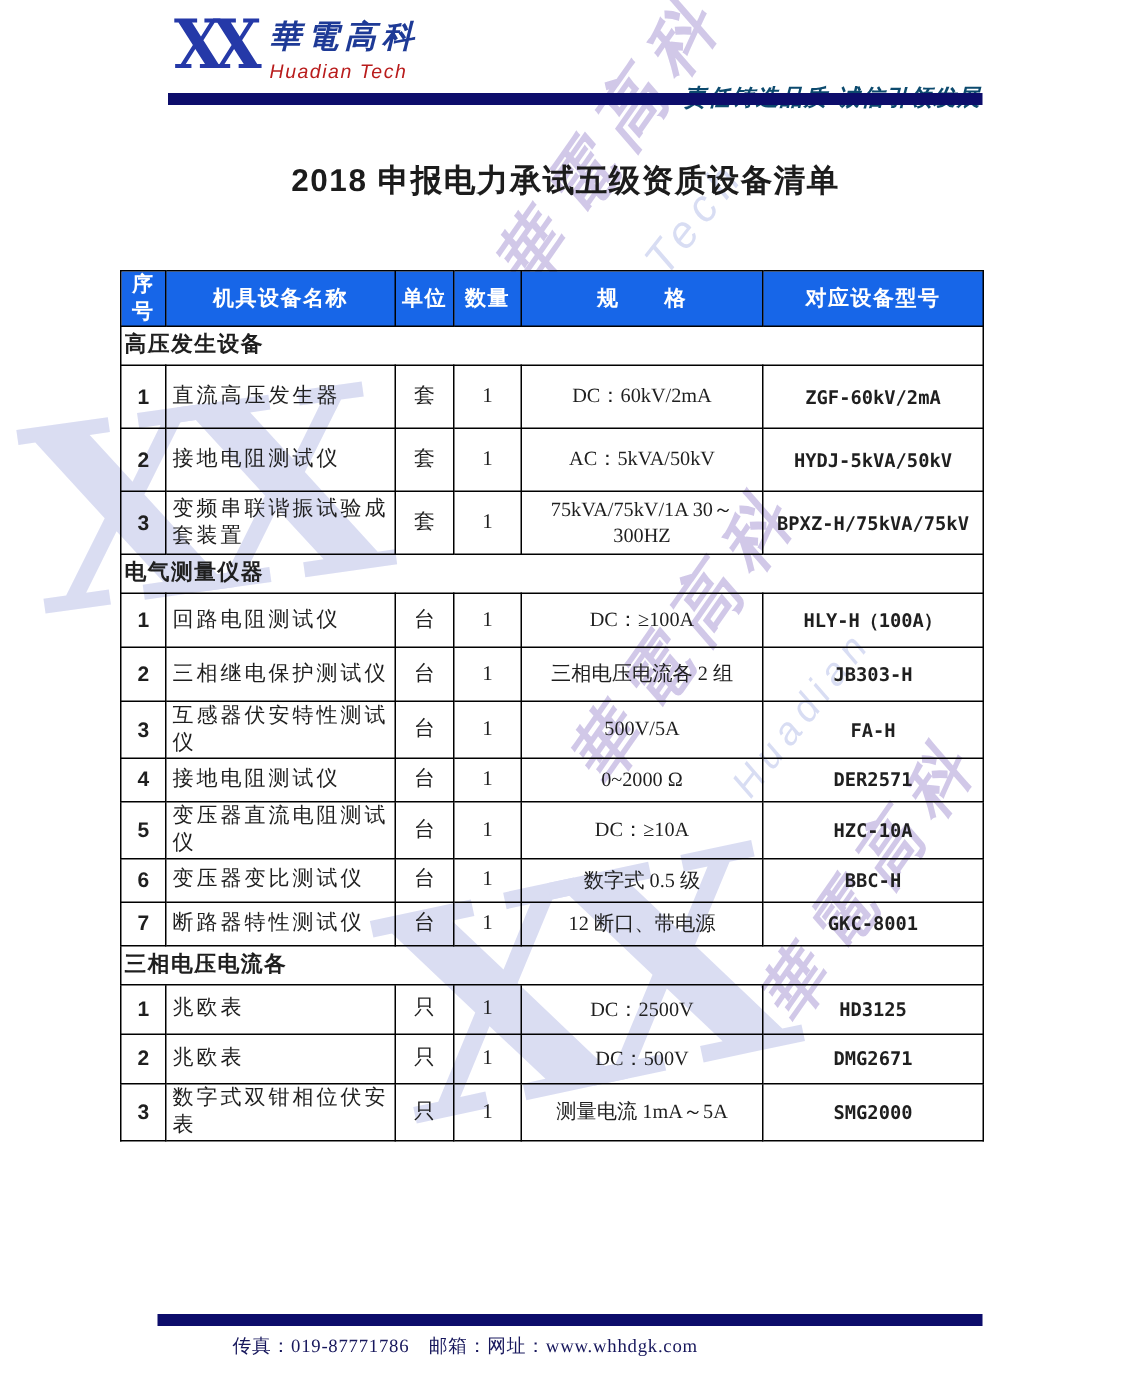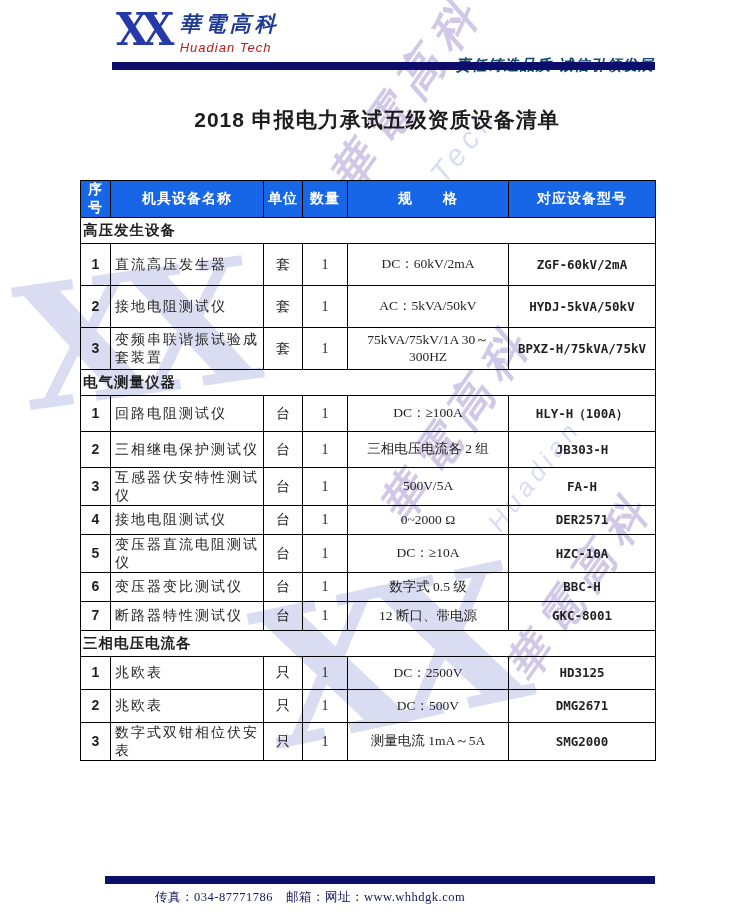--- a/index.html
+++ b/index.html
@@ -248,17 +248,17 @@
           <td class="col-qty">1</td>
           <td class="col-spec">测量电流 1mA～5A</td>
           <td class="col-model">SMG2000</td>
         </tr>
       </tbody>
   </table>
 
   <div class="ftr">
     <div class="ftr-bar"></div>
     <div class="ftr-text">
-      <div>传真：034-87771786　邮箱：网址：www.whhdgk.com</div>
+      <div>传真：019-87771786　邮箱：网址：www.whhdgk.com</div>
     </div>
   </div>
 
 </div>
 
 </body></html>

